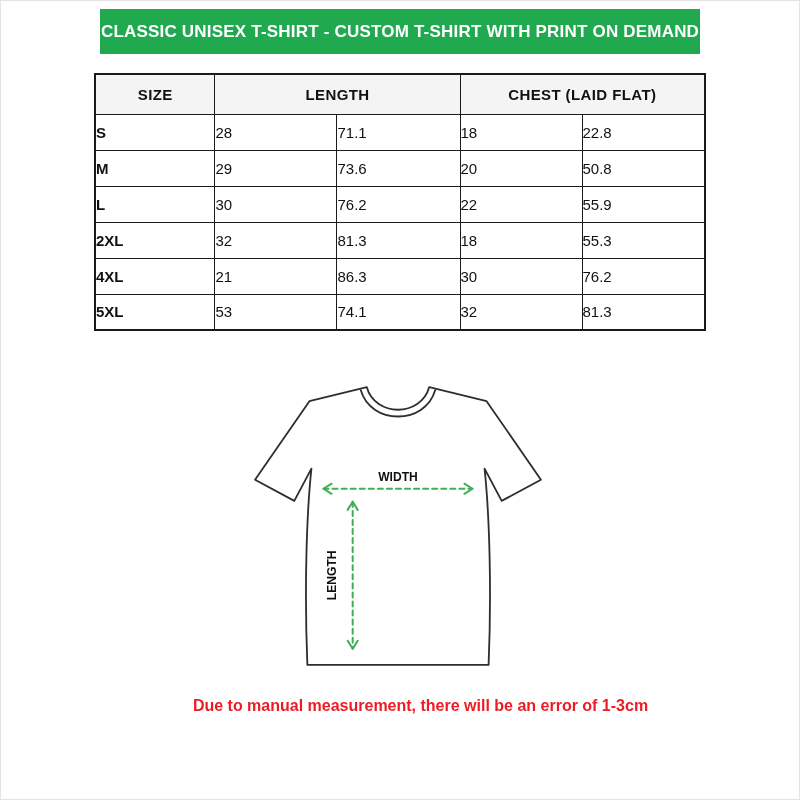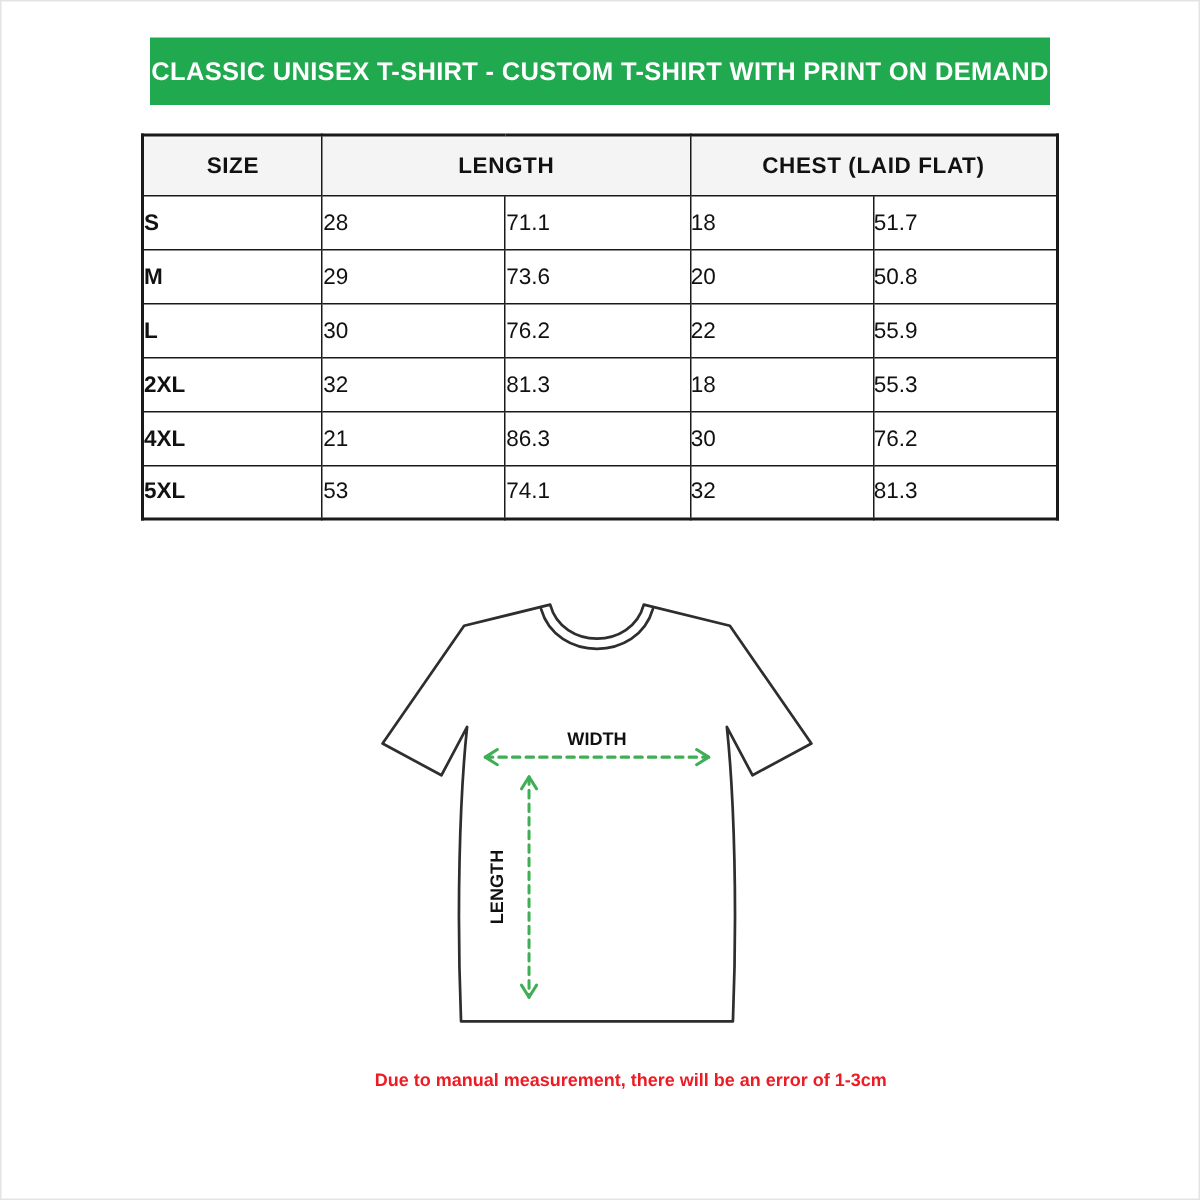--- a/index.html
+++ b/index.html
@@ -10,21 +10,21 @@
     color: #111;
   }
   .page {
     width: 800px; height: 800px;
     background: #ffffff;
     border: 1px solid #e4e4e4;
     overflow: hidden;
   }
   .banner {
     width: 600px; height: 45px;
-    margin: 24px auto 0;
+    margin: 8px auto 0;
     background: #21A94F;
     color: #ffffff;
     display: flex; align-items: center; justify-content: center;
     font-weight: bold; font-size: 17px; letter-spacing: 0.2px;
     text-align: center; white-space: nowrap;
   }
   table.size-table {
     width: 610px;
     margin: 19px auto 0;
     border-collapse: collapse;
@@ -50,21 +50,21 @@
   td.cell-size { font-weight: bold; }
   .diagram {
     width: 310px; height: 302px;
     margin: 44px auto 0;
   }
   .note {
     margin-top: 20px;
     text-align: center;
     color: #ED1C24;
     font-weight: bold;
-    font-size: 12px;
+    font-size: 16px;
     padding-left: 41px;
   }
 </style>
 </head>
 <body>
 
 <div class="page">
 
   <div class="banner">CLASSIC UNISEX T-SHIRT - CUSTOM T-SHIRT WITH PRINT ON DEMAND</div>
 
@@ -82,21 +82,21 @@
         <th colspan="2">LENGTH</th>
         <th colspan="2">CHEST (LAID FLAT)</th>
       </tr>
     </thead>
     <tbody>
       <tr>
         <td class="cell-size">S</td>
         <td>28</td>
         <td>71.1</td>
         <td>18</td>
-        <td>51.7</td>
+        <td>22.8</td>
       </tr>
       <tr>
         <td class="cell-size">M</td>
         <td>29</td>
         <td>73.6</td>
         <td>20</td>
         <td>50.8</td>
       </tr>
       <tr>
         <td class="cell-size">L</td>

